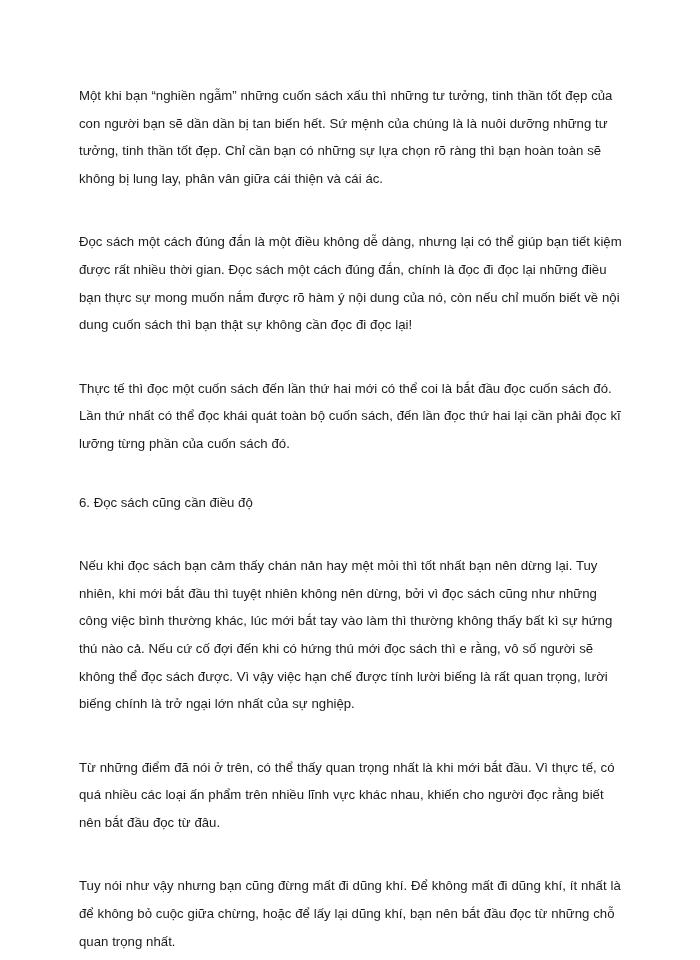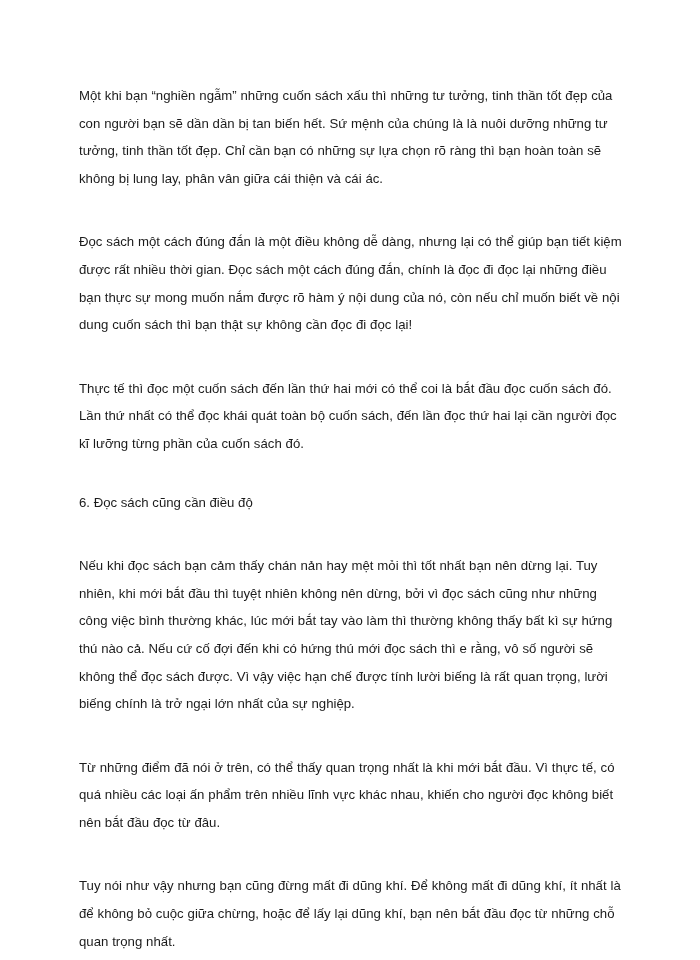--- a/index.html
+++ b/index.html
@@ -53,24 +53,24 @@
 </head>
 <body>
 
 <div class="page">
   <div class="content">
 
     <p class="para gap-xl">Một khi bạn “nghiền ngẫm” những cuốn sách xấu thì những tư tưởng, tinh thần tốt đẹp của con người bạn sẽ dần dần bị tan biến hết. Sứ mệnh của chúng là là nuôi dưỡng những tư tưởng, tinh thần tốt đẹp. Chỉ cần bạn có những sự lựa chọn rõ ràng thì bạn hoàn toàn sẽ không bị lung lay, phân vân giữa cái thiện và cái ác.</p>
 
     <p class="para gap-xl">Đọc sách một cách đúng đắn là một điều không dễ dàng, nhưng lại có thể giúp bạn tiết kiệm được rất nhiều thời gian. Đọc sách một cách đúng đắn, chính là đọc đi đọc lại những điều bạn thực sự mong muốn nắm được rõ hàm ý nội dung của nó, còn nếu chỉ muốn biết về nội dung cuốn sách thì bạn thật sự không cần đọc đi đọc lại!</p>
 
-    <p class="para gap-lg">Thực tế thì đọc một cuốn sách đến lần thứ hai mới có thể coi là bắt đầu đọc cuốn sách đó. Lần thứ nhất có thể đọc khái quát toàn bộ cuốn sách, đến lần đọc thứ hai lại cần người đọc kĩ lưỡng từng phần của cuốn sách đó.</p>
+    <p class="para gap-lg">Thực tế thì đọc một cuốn sách đến lần thứ hai mới có thể coi là bắt đầu đọc cuốn sách đó. Lần thứ nhất có thể đọc khái quát toàn bộ cuốn sách, đến lần đọc thứ hai lại cần phải đọc kĩ lưỡng từng phần của cuốn sách đó.</p>
 
     <p class="heading gap-xl">6. Đọc sách cũng cần điều độ</p>
 
     <p class="para gap-xl">Nếu khi đọc sách bạn cảm thấy chán nản hay mệt mỏi thì tốt nhất bạn nên dừng lại. Tuy nhiên, khi mới bắt đầu thì tuyệt nhiên không nên dừng, bởi vì đọc sách cũng như những công việc bình thường khác, lúc mới bắt tay vào làm thì thường không thấy bất kì sự hứng thú nào cả. Nếu cứ cố đợi đến khi có hứng thú mới đọc sách thì e rằng, vô số người sẽ không thể đọc sách được. Vì vậy việc hạn chế được tính lười biếng là rất quan trọng, lười biếng chính là trở ngại lớn nhất của sự nghiệp.</p>
 
-    <p class="para gap-xl">Từ những điểm đã nói ở trên, có thể thấy quan trọng nhất là khi mới bắt đầu. Vì thực tế, có quá nhiều các loại ấn phẩm trên nhiều lĩnh vực khác nhau, khiến cho người đọc không biết nên bắt đầu đọc từ đâu.</p>
+    <p class="para gap-xl">Từ những điểm đã nói ở trên, có thể thấy quan trọng nhất là khi mới bắt đầu. Vì thực tế, có quá nhiều các loại ấn phẩm trên nhiều lĩnh vực khác nhau, khiến cho người đọc rằng biết nên bắt đầu đọc từ đâu.</p>
 
     <p class="para">Tuy nói như vậy nhưng bạn cũng đừng mất đi dũng khí. Để không mất đi dũng khí, ít nhất là để không bỏ cuộc giữa chừng, hoặc để lấy lại dũng khí, bạn nên bắt đầu đọc từ những chỗ quan trọng nhất.</p>
 
   </div>
 </div>
 
 </body></html>

